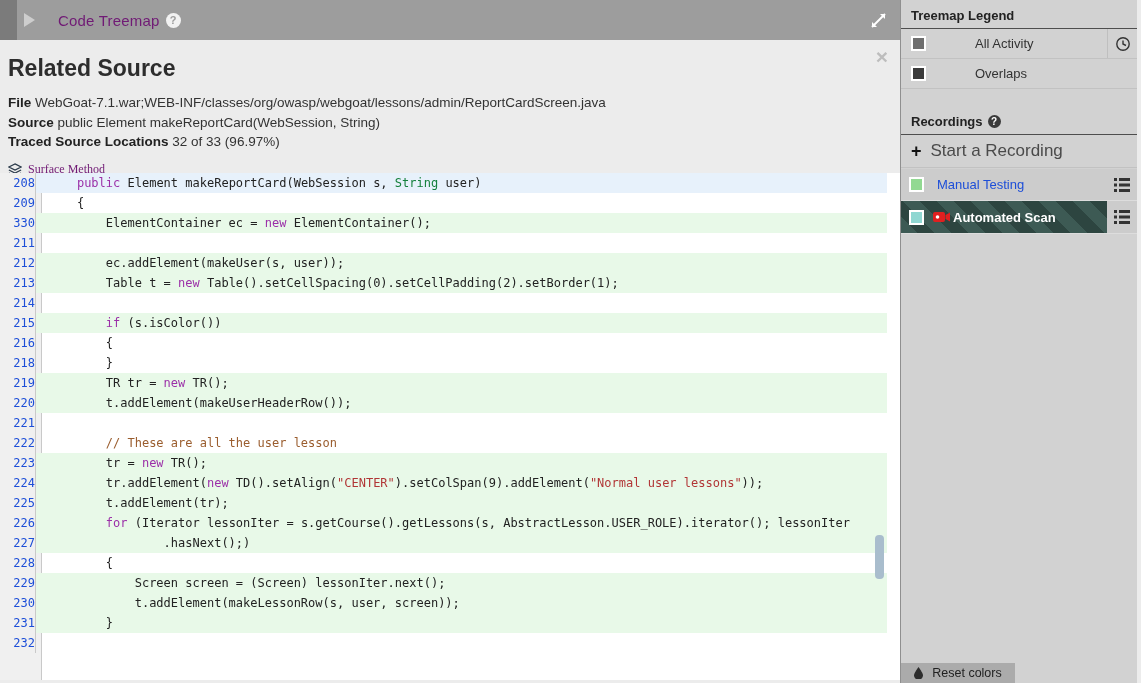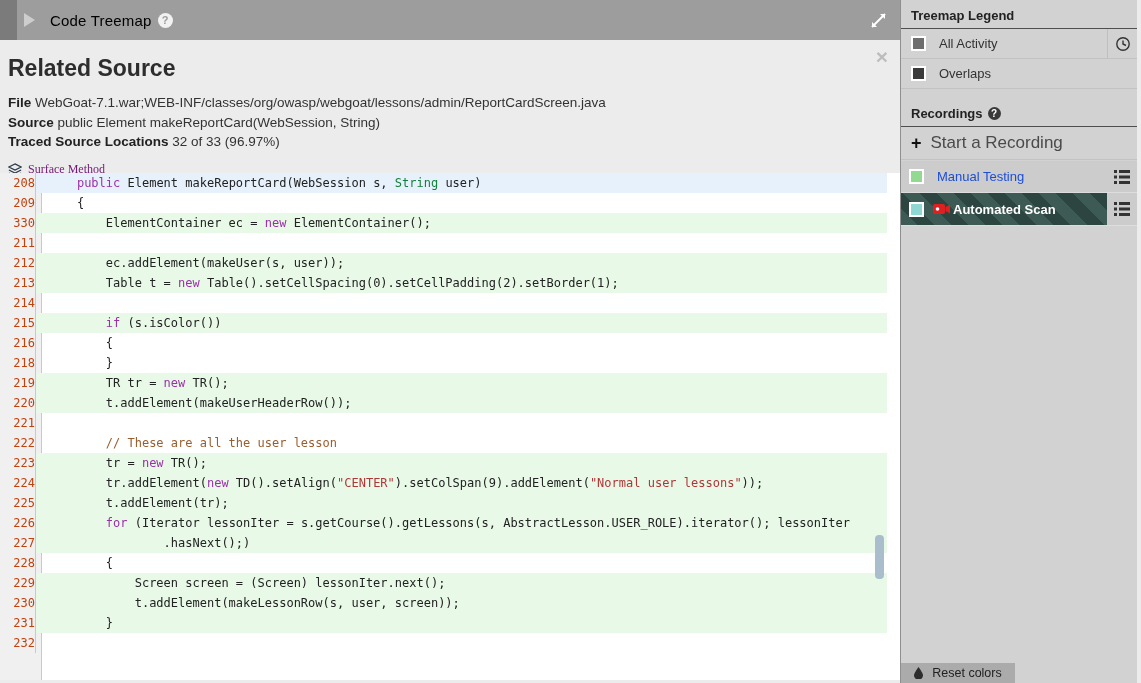--- a/index.html
+++ b/index.html
@@ -8,57 +8,57 @@
     width:1141px; height:683px; overflow:hidden; position:relative;
     font-family:"Liberation Sans", sans-serif; background:#ececec;
   }
 
   
   .main { position:absolute; left:0; top:0; width:901px; height:683px; border-right:1px solid #8f8f8f; background:#ececec; }
 
   .topbar { position:relative; height:40px; background:#9d9d9d; display:flex; align-items:center; }
   .topbar-darkstrip { position:absolute; left:0; top:0; width:17px; height:40px; background:#7b7b7b; }
   .play-icon { margin-left:24px; width:0; height:0; border-top:7px solid transparent; border-bottom:7px solid transparent; border-left:11px solid #cdcdcd; cursor:pointer; }
-  .topbar-title { color:#000000; font-size:15px; margin-left:15px; letter-spacing:.2px;text-align:right; }
+  .topbar-title { color:#701a75; font-size:15px; margin-left:23px; letter-spacing:.2px;text-align:right; }
   .help-circle { display:inline-flex; align-items:center; justify-content:center; width:15px; height:15px; border-radius:50%; background:#f2f2f2; color:#9d9d9d; font-size:11px; font-weight:bold; margin-left:6px; cursor:pointer; }
   .expand-icon { position:absolute; right:13px; top:12px; width:17px; height:17px; cursor:pointer; }
 
   .panel-title { margin:15px 0 0 8px; font-size:23px; font-weight:bold; color:#2d2d2d; }
   .close-x { position:absolute; right:12px; top:48px; font-size:21px; line-height:18px; color:#bdbdbd; cursor:pointer; font-weight:bold; }
   .meta { margin:11px 8px 0 8px; font-size:13.5px; color:#333; }
   .meta-line { line-height:19.5px; }
   .meta-line b { color:#222; }
   .surface { margin:10px 8px 0 8px; font-size:12px; color:#701a75; display:flex; align-items:flex-end; gap:6px;font-family:Liberation Serif, serif; }
   .rule { border:none; border-top:1px solid #ccc; margin:9px 0 0 0; }
 
   
   .code-wrap {
     position:absolute; left:0; top:173px; width:900px; height:507px; overflow:hidden;
     background:linear-gradient(to right, #f0f0f0 41px, #c9c9c9 41px, #c9c9c9 42px, #ffffff 42px);
   }
   .code-line { display:flex; height:20px; line-height:20px; margin-right:13px;
     font-family:"DejaVu Sans Mono","Liberation Mono",monospace; font-size:12px; }
-  .ln { flex:0 0 36px; text-align:right; padding-right:0; color:#c2410c; background:#f0f0f0; border-right:1px solid #c9c9c9; }
+  .ln { flex:0 0 36px; text-align:right; padding-right:0; color:#1d4ed8; background:#f0f0f0; border-right:1px solid #c9c9c9; }
   .ct { flex:1; white-space:pre; padding-left:12px; color:#222; overflow:hidden; }
   .bg-green .ct { background:#e8f9e8; }
   .bg-blue  .ct { background:#e7f1fb; }
   .kw  { color:#9b30a8; }
   .typ { color:#15803d; }
   .com { color:#9a5d2e; }
   .str { color:#b13636; }
   .scroll-thumb { position:absolute; right:16px; top:362px; width:9px; height:44px; background:#a9bdcd; border-radius:4px; cursor:grab; }
 
   
   .sidebar { position:absolute; left:901px; top:0; width:236px; height:683px; background:#d2d2d2; }
   .sb-header { font-size:13px; font-weight:bold; color:#222; padding:8px 10px 5px 10px; border-bottom:1px solid #4e4e4e; display:flex; align-items:center; gap:5px; }
-  .legend-row { position:relative; height:30px; display:flex; align-items:center; padding-left:10px; border-bottom:1px solid #c2c2c2; }
+  .legend-row { position:relative; height:30px; display:flex; align-items:center; padding-left:10px; border-bottom:1px solid #c2c2c2;gap:36px; }
   .swatch { width:15px; height:15px; border:2px solid #fff; flex:0 0 auto; cursor:pointer; }
   .legend-label { margin-left:13px; font-size:13px; color:#333; }
   .clock-cell { position:absolute; right:0; top:0; bottom:0; width:30px; border-left:1px solid #bfbfbf; display:flex; align-items:center; justify-content:center; cursor:pointer; }
-  .rec-header { margin-top:9px; }
+  .rec-header { margin-top:17px; }
   .help-dark { display:inline-flex; align-items:center; justify-content:center; width:13px; height:13px; border-radius:50%; background:#3a3a3a; color:#fff; font-size:10px; font-weight:bold; cursor:pointer; }
   .start-row { height:33px; display:flex; align-items:center; padding-left:10px; font-size:17px; color:#4a4a4a; border-bottom:1px solid #c2c2c2; cursor:pointer; }
   .plus { font-size:18px; font-weight:bold; color:#111; margin-right:9px; }
   .rec-row { position:relative; display:flex; align-items:stretch; border-bottom:1px solid #dddddd; cursor:pointer; }
   .rec-row.manual { height:32px; background:#cccccc; margin-top:1px; }
   .rec-row.auto { height:33px; }
   .rec-main { flex:1; display:flex; align-items:center; padding-left:8px; }
   .rec-row.auto .rec-main { background:repeating-linear-gradient(45deg,#3d5a54 0px,#3d5a54 12px,#2d4540 12px,#2d4540 24px); }
   .rec-label { margin-left:13px; font-size:13px; color:#1d4ed8; }
   .rec-row.auto .rec-label { color:#fff; font-weight:bold; margin-left:2px; }

